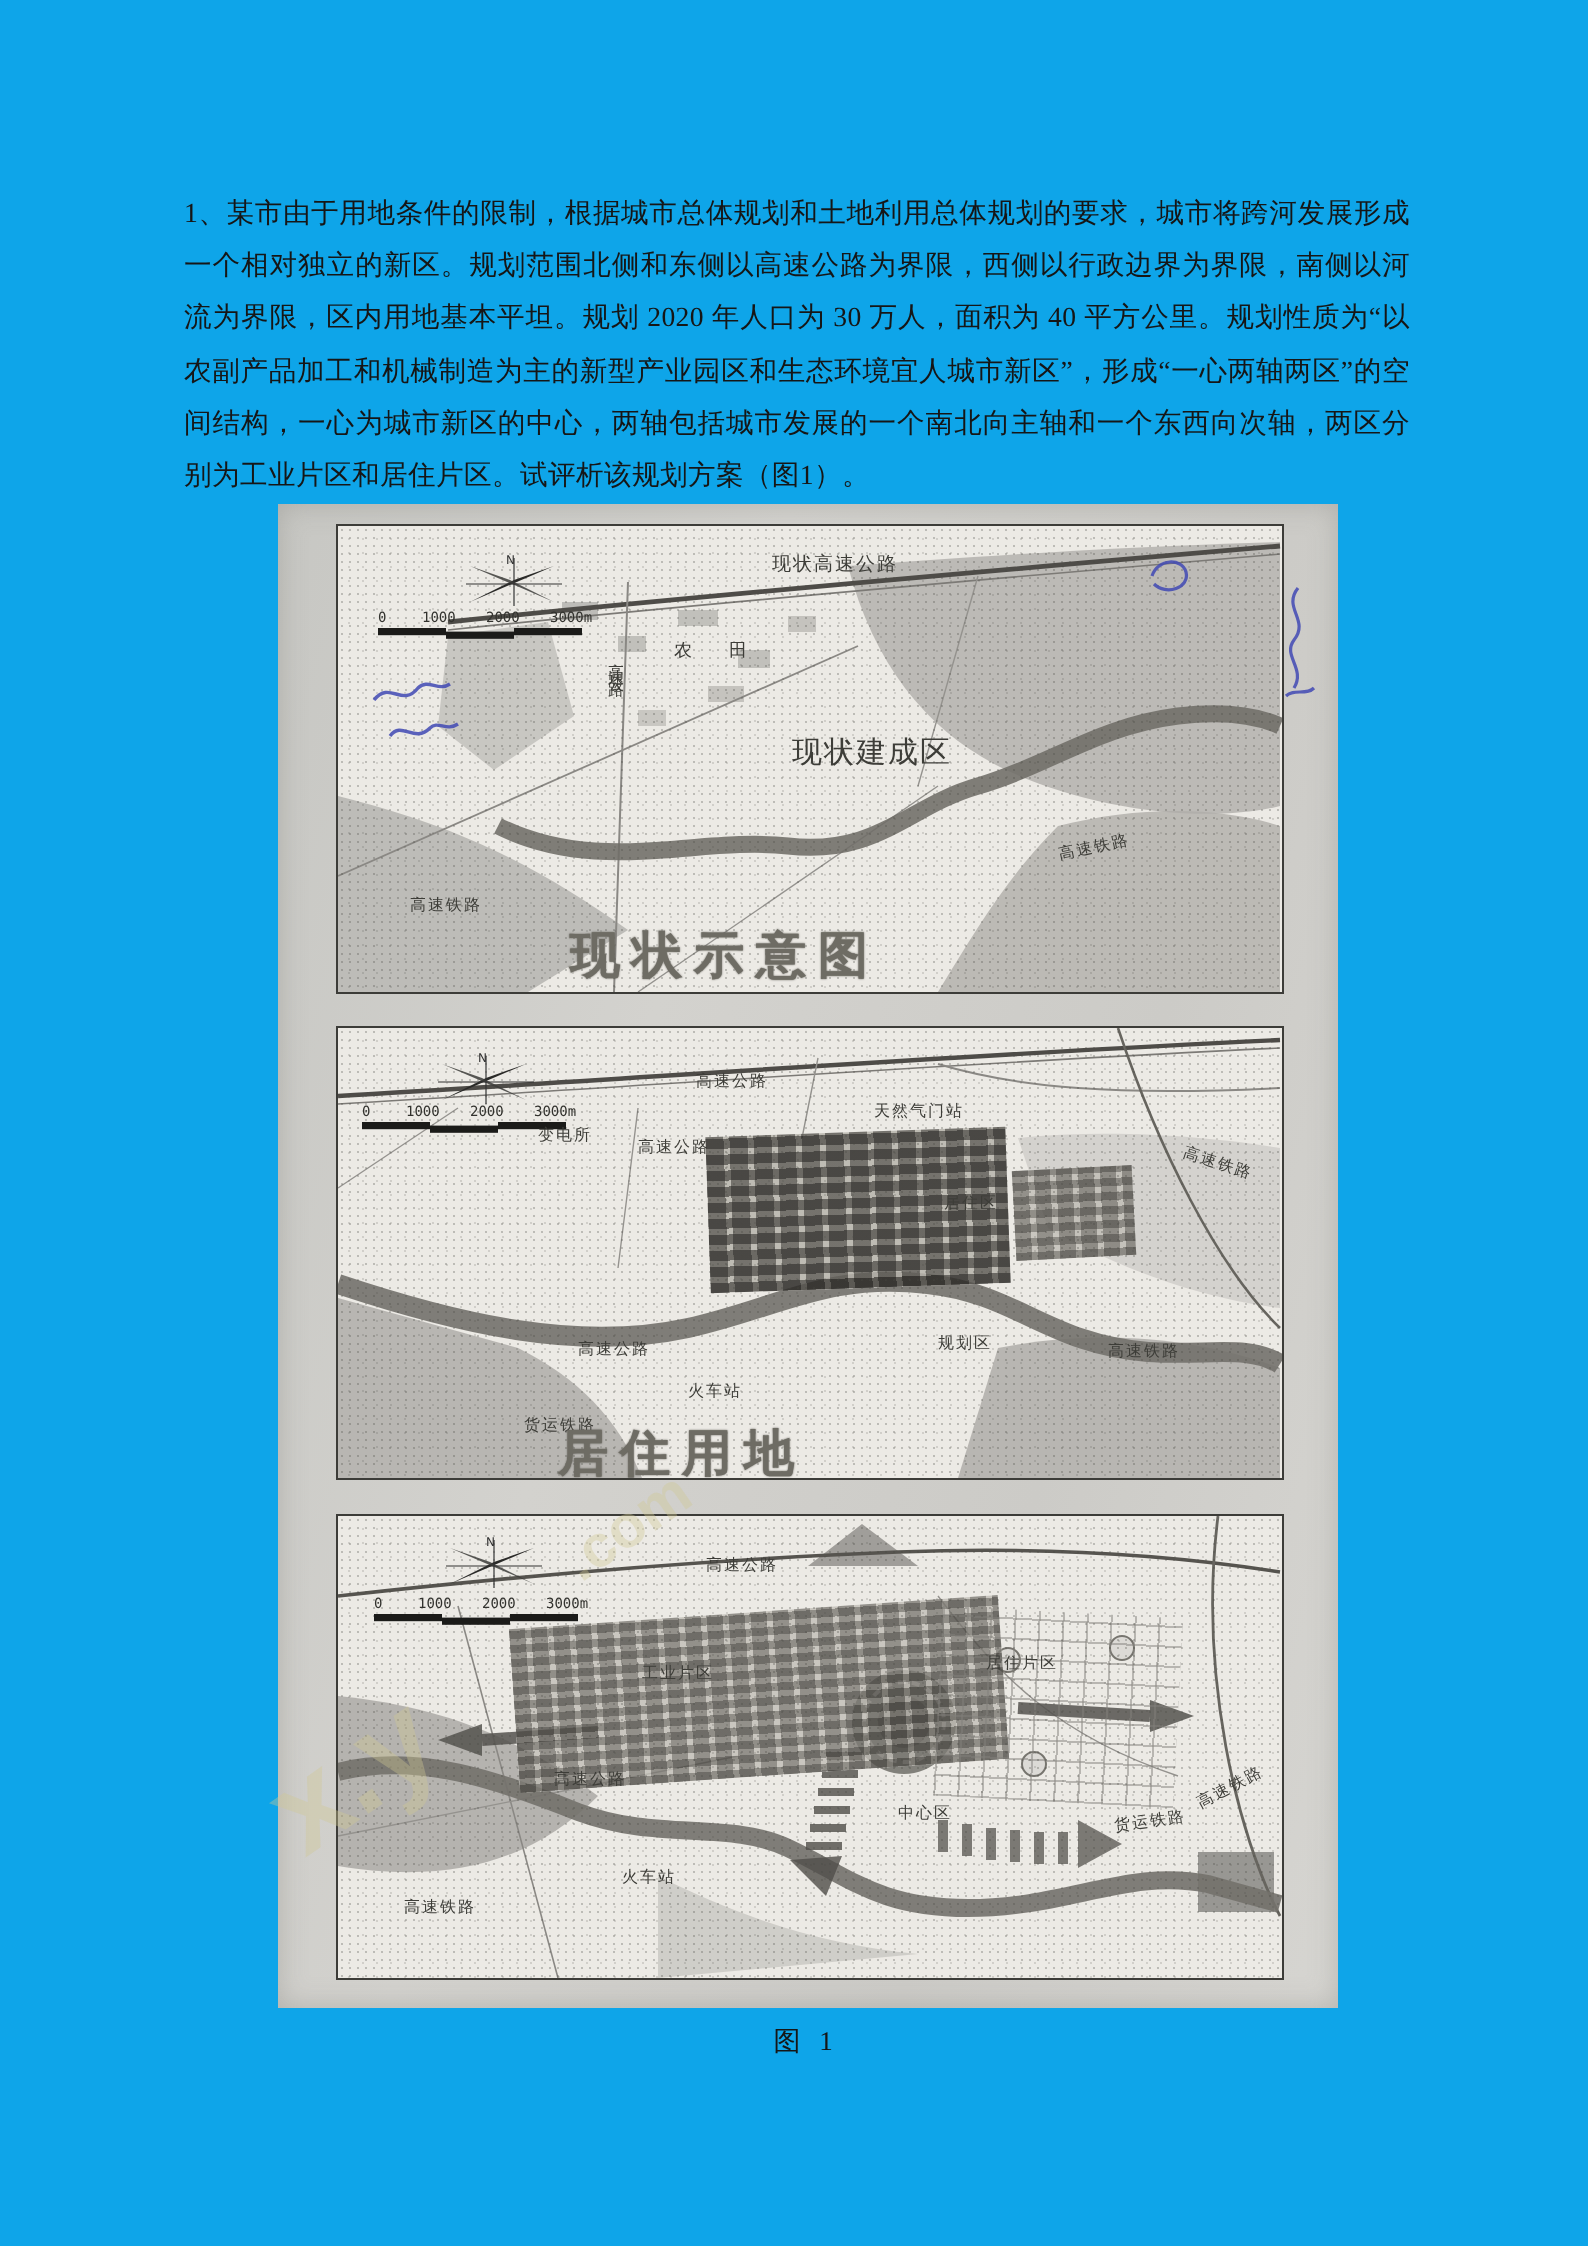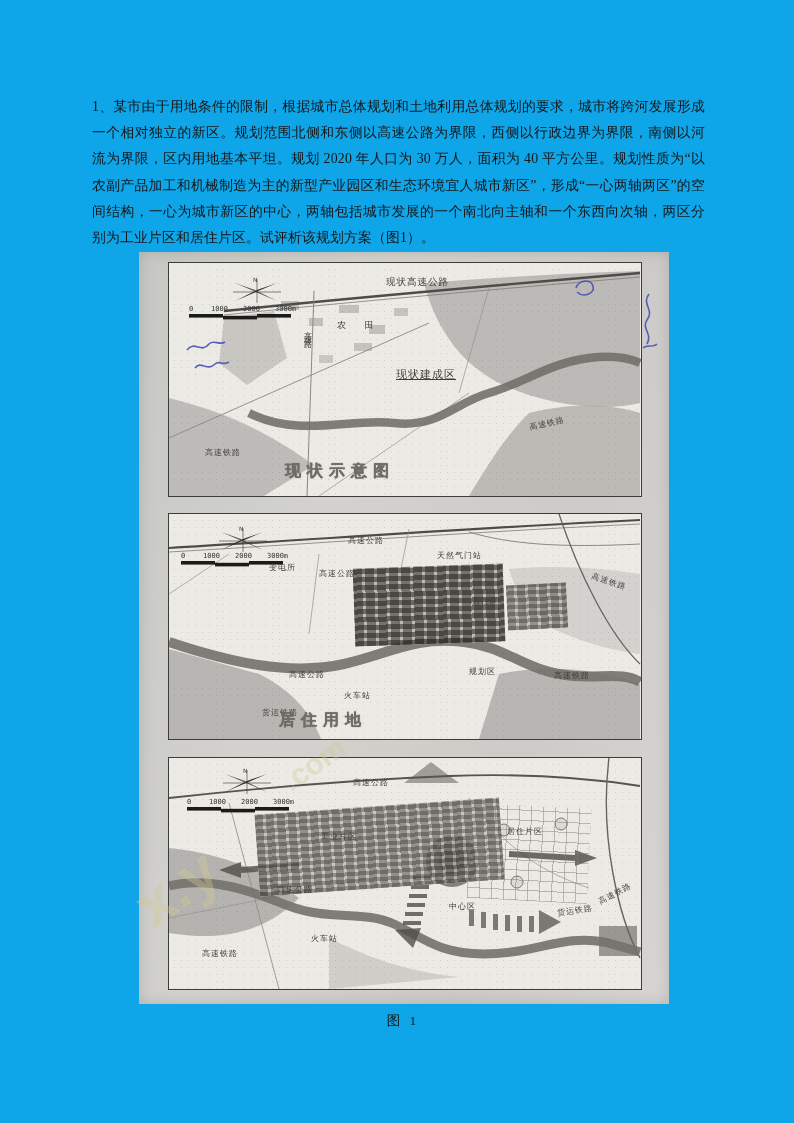--- a/index.html
+++ b/index.html
@@ -14,21 +14,21 @@
          box-shadow:inset 0 0 14px rgba(120,120,115,.35);}
   .map{position:absolute;left:29px;width:472px;background:#eceae5;border:1px solid #3c3c38;overflow:hidden;}
   .map svg.art{position:absolute;left:0;top:0;}
   .grain{position:absolute;inset:0;pointer-events:none;opacity:.75;
          background-image:radial-gradient(rgba(72,72,66,.38) .5px,transparent .65px),
                           radial-gradient(rgba(72,72,66,.22) .5px,transparent .75px);
          background-size:4px 4px,7px 7px;background-position:0 0,2px 3px;}
   .mlabel{position:absolute;font-size:8px;color:#3d3d38;white-space:nowrap;letter-spacing:1px;
           font-family:"Liberation Sans","DejaVu Sans",sans-serif;}
   .vert{writing-mode:vertical-rl;letter-spacing:3px;}
-  .map-title{position:absolute;font-size:16px;font-weight:700;letter-spacing:6px;color:#6e6c64;
+  .map-title{position:absolute;font-size:25px;font-weight:700;letter-spacing:6px;color:#6e6c64;
              text-shadow:0 0 1px #57554e;font-family:"Liberation Sans","DejaVu Sans",sans-serif;}
   .compass{position:absolute;}
   .cN{font-size:6px;fill:#333;font-family:"DejaVu Sans",sans-serif;}
   .scalebar{position:absolute;}
   .scalebar text{font-size:7px;fill:#32322e;font-family:"DejaVu Sans Mono",monospace;}
   
   .legend{position:absolute;left:12px;top:56px;display:flex;flex-direction:column;gap:4px;}
   .legend-row{display:flex;align-items:center;gap:5px;}
   .legend-row .sw{width:18px;height:8px;border:1px solid #4c4c48;flex:none;}
   .sw-res{background:#f1efe9;}
@@ -101,21 +101,21 @@
         <text x="26" y="8">1000</text>
         <text x="58" y="8">2000</text>
         <text x="90" y="8">3000m</text>
         <rect x="4" y="11" width="34" height="3.6" fill="#1b1b19"></rect>
         <rect x="38" y="12.8" width="34" height="3.6" fill="#1b1b19"></rect>
         <rect x="72" y="11" width="34" height="3.6" fill="#1b1b19"></rect>
       </svg>
 
       <span class="mlabel" style="left:217px;top:13px;font-size:9.5px;">现状高速公路</span>
       <span class="mlabel" style="left:168px;top:56px;font-size:9px;letter-spacing:8px;">农  田</span>
-      <span class="mlabel" style="left:227px;top:104px;font-size:11px;text-decoration:underline;">现状建成区</span>
+      <span class="mlabel" style="left:227px;top:104px;font-size:15px;">现状建成区</span>
       <span class="mlabel vert" style="left:132px;top:62px;">高速公路</span>
       <span class="mlabel" style="left:36px;top:184px;">高速铁路</span>
       <span class="mlabel" style="left:360px;top:155px;transform:rotate(-12deg);">高速铁路</span>
       <div class="map-title" style="left:116px;top:198px;">现状示意图</div>
     </div>
 
     <div class="map" style="top:261px;height:225px;">
       <svg class="art" width="472" height="225" viewBox="0 0 472 225">
         <path d="M340,55 C390,50 440,55 471,60 L471,140 C430,135 390,120 355,100 Z" fill="#c4c2be" opacity=".6"></path>
         <path d="M0,135 L90,160 C120,175 140,195 152,225 L0,225 Z" fill="#aba9a5" opacity=".8"></path>
@@ -231,21 +231,21 @@
         <text x="26" y="8">1000</text>
         <text x="58" y="8">2000</text>
         <text x="90" y="8">3000m</text>
         <rect x="4" y="11" width="34" height="3.6" fill="#1b1b19"></rect>
         <rect x="38" y="12.8" width="34" height="3.6" fill="#1b1b19"></rect>
         <rect x="72" y="11" width="34" height="3.6" fill="#1b1b19"></rect>
       </svg>
 
       <span class="mlabel" style="left:184px;top:19px;">高速公路</span>
       <span class="mlabel" style="left:152px;top:73px;">工业片区</span>
-      <span class="mlabel" style="left:338px;top:68px;">居住片区</span>
+      <span class="mlabel" style="left:324px;top:68px;">居住片区</span>
       <span class="mlabel" style="left:280px;top:143px;">中心区</span>
       <span class="mlabel" style="left:108px;top:126px;">高速公路</span>
       <span class="mlabel" style="left:142px;top:175px;">火车站</span>
       <span class="mlabel" style="left:33px;top:190px;">高速铁路</span>
       <span class="mlabel" style="left:388px;top:147px;transform:rotate(-8deg);">货运铁路</span>
       <span class="mlabel" style="left:428px;top:130px;transform:rotate(-28deg);">高速铁路</span>
     </div>
 
     <svg class="pen" style="left:42px;top:80px;" width="70" height="52" viewBox="0 0 70 52">
       <path d="M6,18 C14,8 20,22 28,12 C33,7 38,14 44,10 M14,36 C20,28 26,40 34,32 C38,28 42,34 48,30" stroke="#4149b4" fill="none" stroke-width="1.7" opacity=".85"></path>

